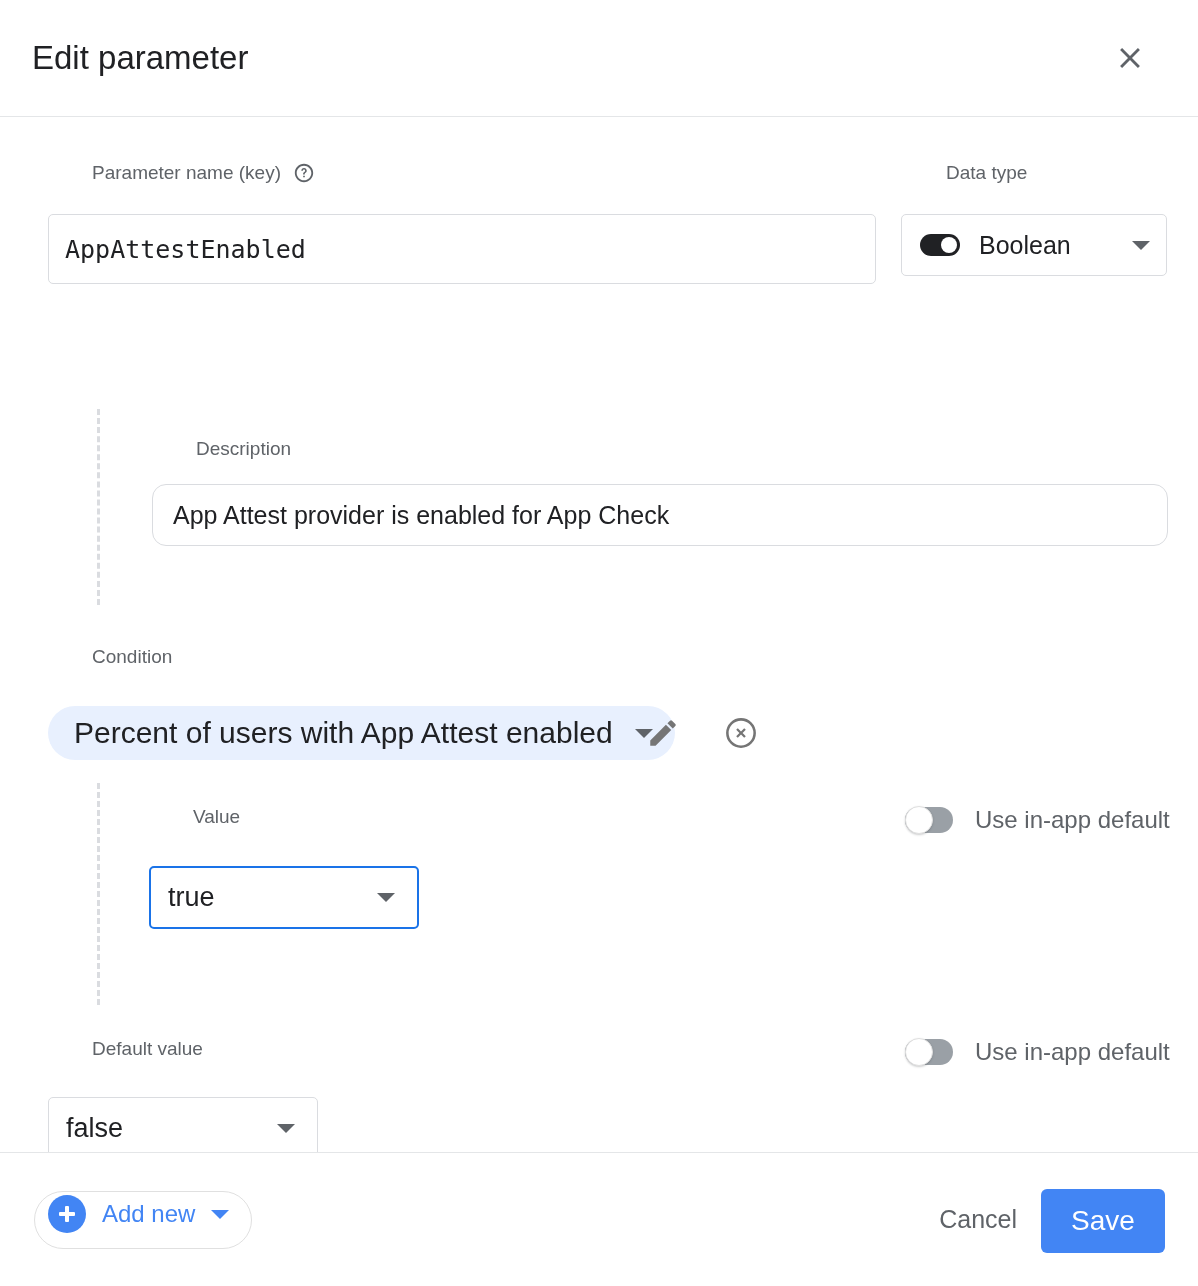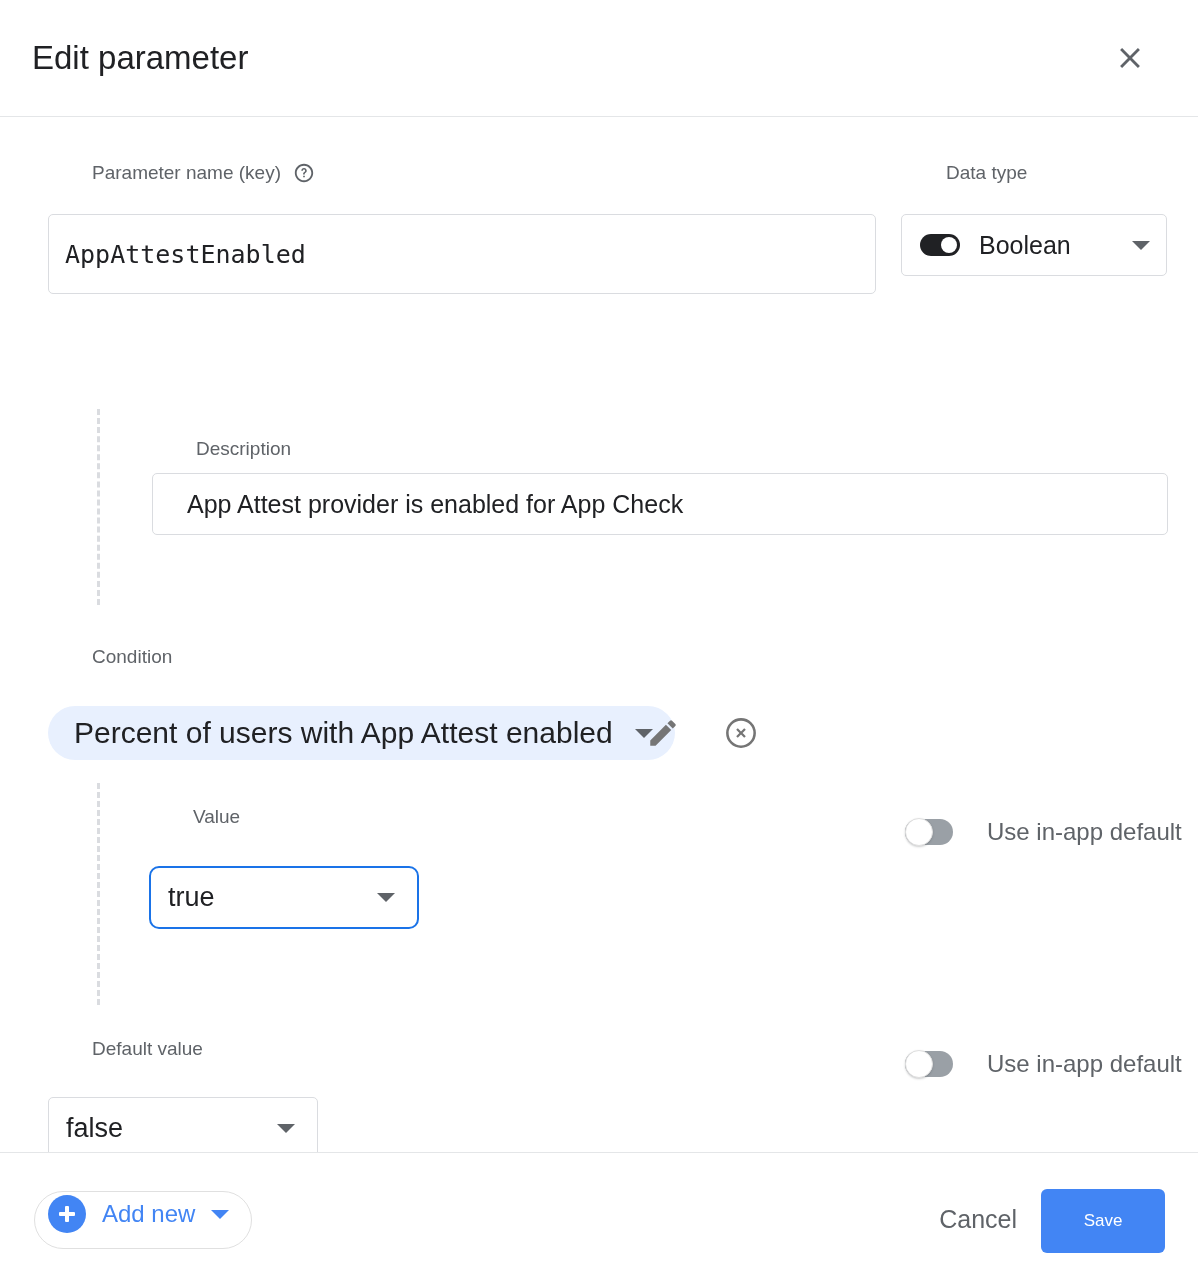--- a/index.html
+++ b/index.html
@@ -84,21 +84,21 @@
     width: 22px;
     height: 22px;
     display: inline-block;
     cursor: pointer;
   }
   .param-input {
     position: absolute;
     left: 48px;
     top: 97px;
     width: 828px;
-    height: 80px;
+    height: 70px;
     box-sizing: border-box;
     border: 1px solid #dadce0;
     border-radius: 5px;
     background: #fff;
     font-family: "DejaVu Sans Mono", "Liberation Mono", monospace;
     font-size: 25px;
     line-height: 60px;
     color: #202124;
     padding: 8px 16px;
     outline: none;
@@ -170,31 +170,31 @@
 
   
   .desc-label {
     position: absolute;
     left: 152px;
     top: 320px;
   }
   .desc-input {
     position: absolute;
     left: 152px;
-    top: 356px;
+    top: 367px;
     width: 1016px;
     height: 62px;
     box-sizing: border-box;
     border: 1px solid #dadce0;
-    border-radius: 5px;
+    border-radius: 14px;
     background: #fff;
     font-size: 25px;
     line-height: 60px;
     color: #202124;
-    padding: 0 34px;
+    padding: 0 20px;
     font-family: "Liberation Sans", sans-serif;
     outline: none;
   }
 
   
   .cond-label {
     position: absolute;
     left: 48px;
     top: 528px;
   }
@@ -237,39 +237,38 @@
     top: 688px;
   }
   .value-select {
     position: absolute;
     left: 149px;
     top: 749px;
     width: 270px;
     height: 63px;
     box-sizing: border-box;
     border: 2px solid #1a73e8;
-    border-radius: 10px;
+    border-radius: 5px;
     background: #fff;
     display: flex;
     align-items: center;
     padding: 0 22px 0 17px;
     cursor: pointer;
   }
   .select-text {
     font-size: 27px;
     color: #202124;
     flex: 1 1 auto;
   }
 
   .inapp-toggle-row {
     position: absolute;
     display: flex;
     align-items: center;
-    gap: 34px;
-    margin-top: 12px;
+    gap: 22px;
   }
   .inapp-value-row { left: 905px; top: 689px; }
   .inapp-default-row { left: 905px; top: 921px; }
 
   .switch {
     width: 48px;
     height: 26px;
     border-radius: 13px;
     background: #9aa0a6;
     position: relative;
@@ -387,21 +386,21 @@
   .save-btn {
     position: absolute;
     right: 33px;
     top: 36px;
     width: 124px;
     height: 64px;
     background: #4285f4;
     color: #fff;
     border: none;
     border-radius: 6px;
-    font-size: 17px;
+    font-size: 28px;
     font-weight: 500;
     cursor: pointer;
     font-family: "Liberation Sans", sans-serif;
   }
 </style>
 </head>
 <body>
 
 <div class="dialog">
 

